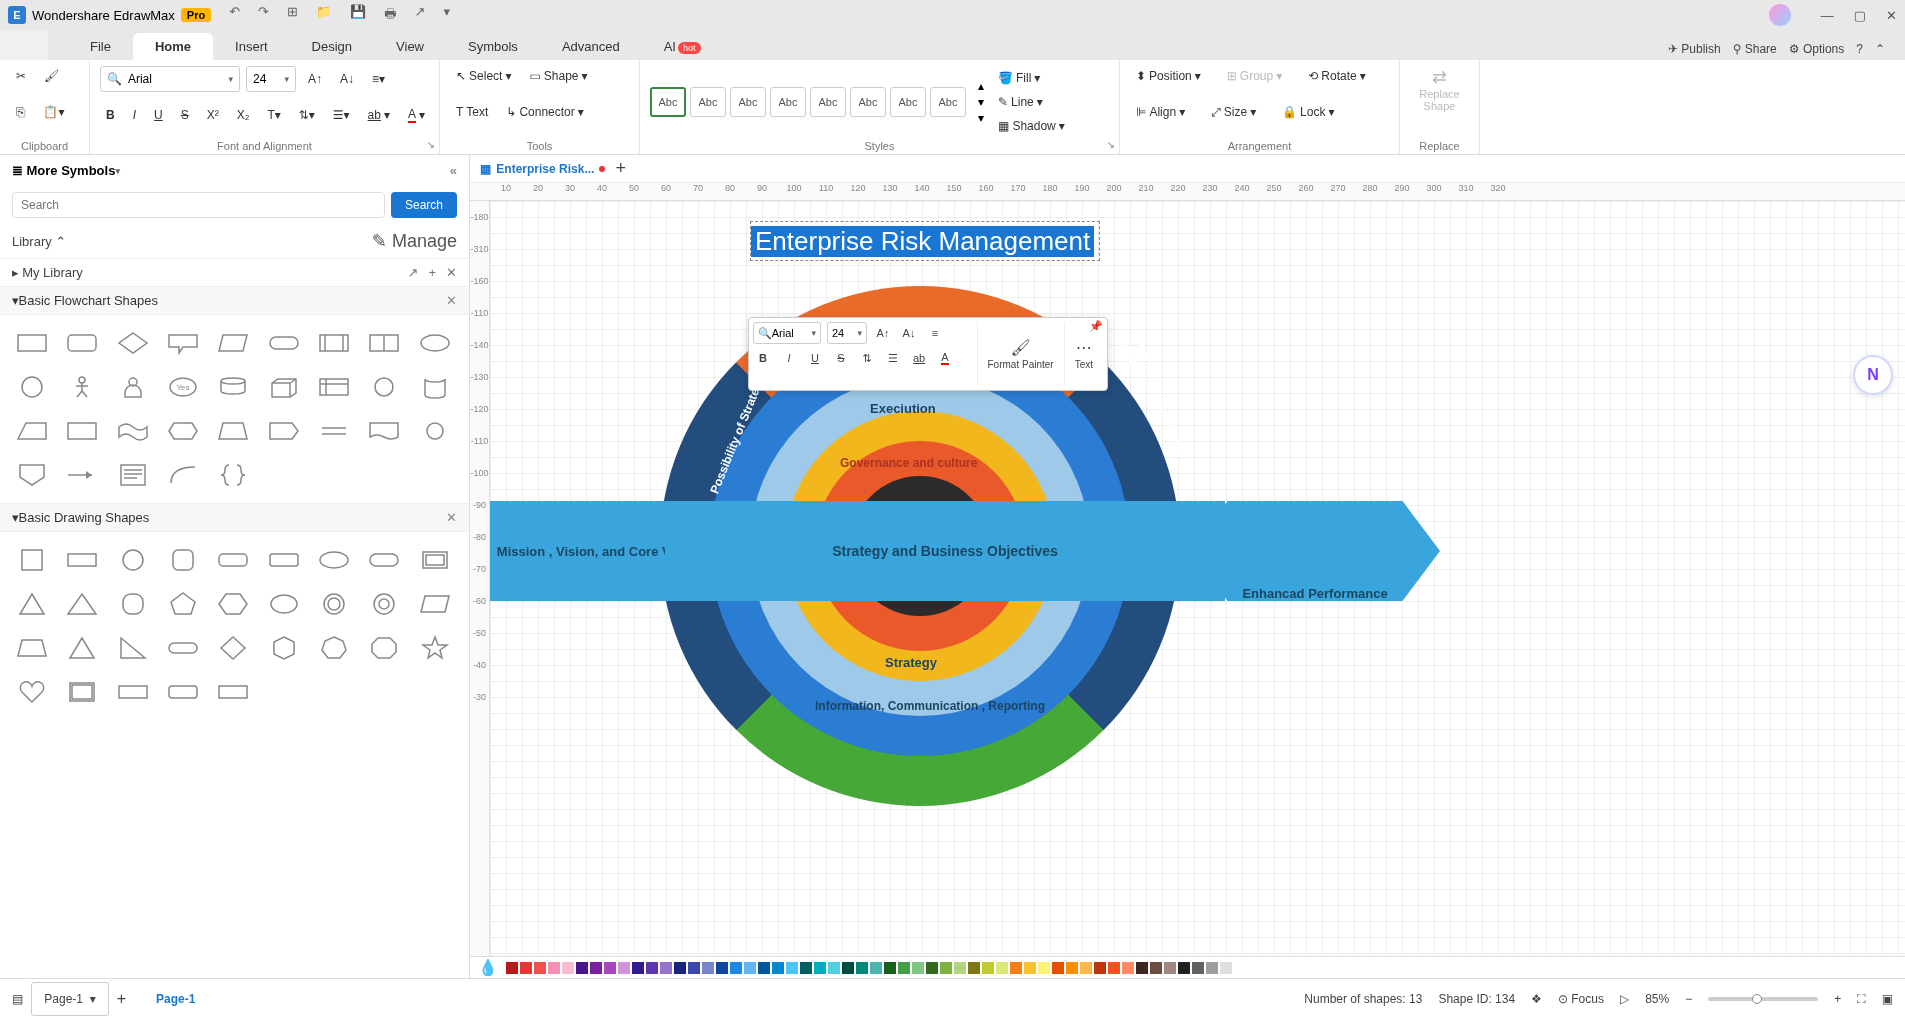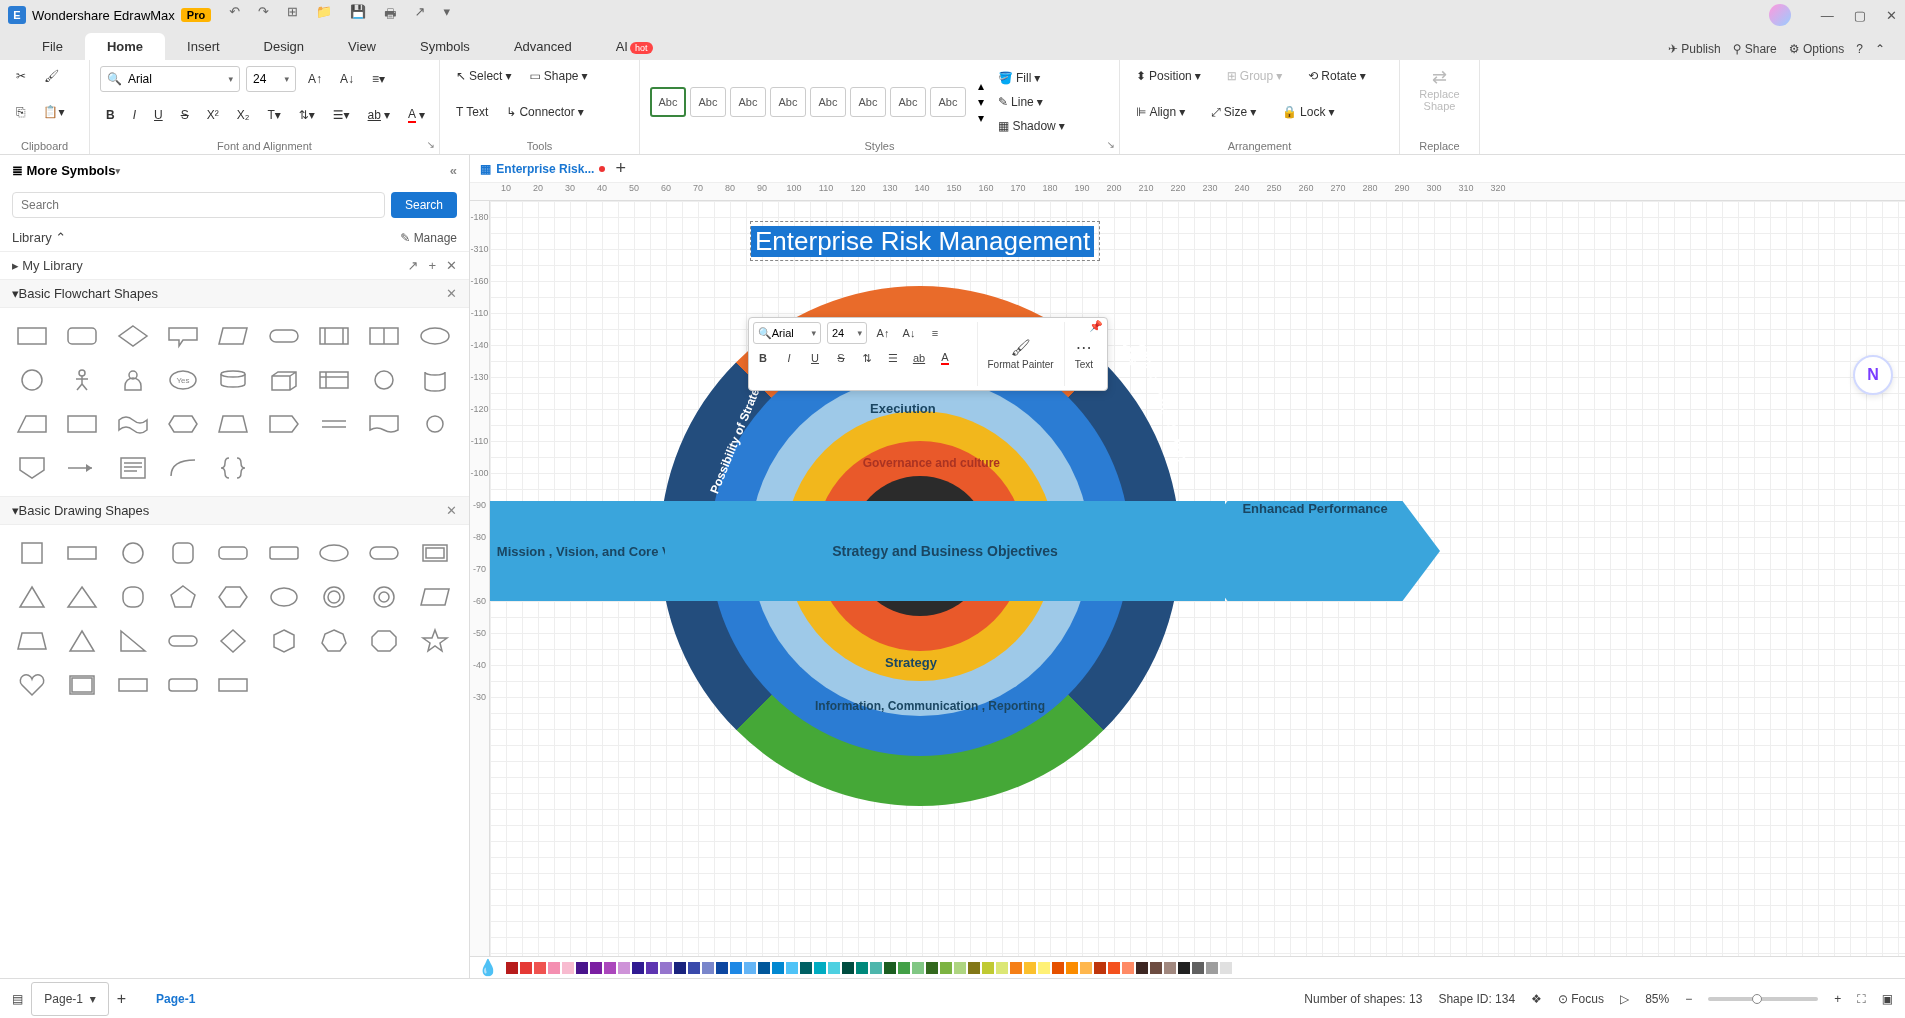--- a/index.html
+++ b/index.html
@@ -8,21 +8,21 @@
 
 .titlebar { height: 30px; background: #e8e8e8; display: flex; align-items: center; padding: 0 8px; font-size: 13px; }
 .titlebar .logo { width: 18px; height: 18px; background: #2b7cd3; border-radius: 3px; margin-right: 6px; display: flex; align-items: center; justify-content: center; color: #fff; font-weight: bold; font-size: 11px; }
 .titlebar .pro { background: #ffb400; color: #000; padding: 1px 6px; border-radius: 3px; font-size: 11px; margin-left: 6px; font-weight: 600; }
 .titlebar .qat { display: flex; gap: 18px; margin-left: 18px; color: #666; }
 .titlebar .qat span { cursor: pointer; }
 .titlebar .winctl { margin-left: auto; display: flex; gap: 20px; color: #555; align-items: center; }
 .titlebar .avatar { width: 22px; height: 22px; border-radius: 50%; background: linear-gradient(135deg,#f9d,#9cf); margin-right: 10px; }
 
 
-.menubar { height: 30px; background: #e8e8e8; display: flex; align-items: flex-end; padding: 0 20px; font-size: 13px; gap: 0; }
+.menubar { height: 30px; background: #e8e8e8; display: flex; align-items: flex-end; padding: 0 20px; font-size: 13px; gap: 0; margin-left: 48px; }
 .menubar .item { padding: 6px 22px; cursor: pointer; color: #333; }
 .menubar .item.active { background: #fff; border-radius: 6px 6px 0 0; font-weight: 600; }
 .menubar .right { margin-left: auto; display: flex; gap: 12px; align-items: center; font-size: 12px; color: #444; padding-bottom: 4px; }
 .menubar .ai-badge { background: #f44; color: #fff; font-size: 9px; padding: 1px 5px; border-radius: 6px; margin-left: 2px; }
 
 
 .ribbon { height: 95px; background: #fff; border-bottom: 1px solid #ddd; display: flex; font-size: 12px; }
 .ribbon-group { border-right: 1px solid #e5e5e5; padding: 6px 10px 2px; display: flex; flex-direction: column; justify-content: space-between; position: relative; }
 .ribbon-group .label { text-align: center; color: #777; font-size: 11px; padding-top: 2px; }
 .ribbon-group .corner { position: absolute; right: 4px; bottom: 4px; color: #888; font-size: 10px; }
@@ -35,21 +35,21 @@
 .caret { font-size: 9px; color: #666; }
 
 
 .leftpanel { position: absolute; left: 0; top: 155px; width: 470px; bottom: 40px; background: #fff; border-right: 1px solid #ddd; display: flex; flex-direction: column; font-size: 13px; }
 .leftpanel-hdr { display: flex; align-items: center; padding: 8px 12px; font-weight: 600; }
 .leftpanel-hdr .collapse { margin-left: auto; color: #888; }
 .search-row { display: flex; gap: 6px; padding: 6px 12px; }
 .search-row input { flex: 1; border: 1px solid #ddd; border-radius: 4px; padding: 5px 8px; font-size: 12px; }
 .search-row button { background: #1976d2; color: #fff; border: none; border-radius: 4px; padding: 5px 14px; font-size: 12px; cursor: pointer; }
 .lib-row { display: flex; align-items: center; padding: 6px 12px; color: #444; border-bottom: 1px solid #eee; }
-.lib-row .mg { margin-left: auto; font-size: 12px; color: #555; }
+.lib-row .mg { margin-left: auto; font-size: 18px; color: #555; }
 .mylib-row { display: flex; align-items: center; padding: 6px 12px; color: #444; }
 .mylib-row .acts { margin-left: auto; display: flex; gap: 10px; color: #777; }
 .cat-hdr { display: flex; align-items: center; padding: 6px 12px; background: #f7f7f7; color: #333; border-top: 1px solid #eee; border-bottom: 1px solid #eee; }
 .cat-hdr .x { margin-left: auto; color: #888; }
 .shapes-grid { display: grid; grid-template-columns: repeat(9, 1fr); gap: 8px; padding: 10px 12px; }
 .shape-cell { width: 40px; height: 36px; display: flex; align-items: center; justify-content: center; }
 .shape-cell svg { width: 36px; height: 28px; }
 .shape-cell .sk { stroke: #888; stroke-width: 1.5; fill: none; }
 
 
@@ -60,21 +60,21 @@
 .ruler-h { height: 18px; background: #fafafa; border-bottom: 1px solid #ddd; font-size: 9px; color: #888; display: flex; padding-left: 20px; }
 .ruler-h span { width: 32px; text-align: center; }
 .canvas { position: absolute; left: 20px; top: 46px; right: 0; bottom: 0; background-image: linear-gradient(#eee 1px, transparent 1px), linear-gradient(90deg, #eee 1px, transparent 1px); background-size: 16px 16px; }
 .ruler-v { position: absolute; left: 0; top: 46px; width: 20px; bottom: 0; background: #fafafa; border-right: 1px solid #ddd; font-size: 9px; color: #888; display: flex; flex-direction: column; align-items: center; }
 .ruler-v span { height: 32px; display: flex; align-items: center; }
 
 
 .title-box { position: absolute; left: 260px; top: 20px; width: 350px; height: 40px; border: 1px dashed #888; display: flex; align-items: center; justify-content: flex-start; }
 .title-box .inner { background: #1976d2; color: #fff; font-size: 26px; padding: 0 4px; }
 .arrow-left { position: absolute; left: 0; top: 300px; width: 220px; height: 100px; background: #3aa5dc; clip-path: polygon(0 0, 85% 0, 100% 50%, 85% 100%, 0 100%); display: flex; flex-direction: column; align-items: center; justify-content: center; color: #1a4662; font-size: 13px; font-weight: 600; text-align: center; }
-.arrow-right { position: absolute; left: 700px; top: 300px; width: 250px; height: 100px; background: #3aa5dc; clip-path: polygon(0 50%, 15% 0, 85% 0, 100% 50%, 85% 100%, 15% 100%); display: flex; flex-direction: column; align-items: center; justify-content: flex-start; color: #1a4662; font-size: 13px; font-weight: 600; text-align: center; }
+.arrow-right { position: absolute; left: 700px; top: 300px; width: 250px; height: 100px; background: #3aa5dc; clip-path: polygon(0 50%, 15% 0, 85% 0, 100% 50%, 85% 100%, 15% 100%); display: flex; flex-direction: column; align-items: center; justify-content: flex-end; color: #1a4662; font-size: 13px; font-weight: 600; text-align: center; }
 .center-bar { position: absolute; left: 175px; top: 300px; width: 560px; height: 100px; background: #3aa5dc; display: flex; align-items: center; justify-content: center; color: #1a4662; font-size: 14px; font-weight: 600; text-align: center; z-index: 5; }
 .ring { position: absolute; border-radius: 50%; }
 
 
 .float-tb { position: absolute; left: 258px; top: 116px; width: 360px; height: 74px; background: #fff; border: 1px solid #ccc; border-radius: 4px; box-shadow: 0 2px 8px rgba(0,0,0,.15); display: flex; padding: 4px; font-size: 11px; z-index: 10; }
 .float-left { display: flex; flex-direction: column; gap: 4px; }
 .float-row { display: flex; align-items: center; gap: 6px; }
 .float-font { border: 1px solid #ccc; border-radius: 3px; padding: 2px 4px; width: 68px; height: 22px; display: flex; align-items: center; font-size: 11px; }
 .float-size { border: 1px solid #ccc; border-radius: 3px; padding: 2px 4px; width: 40px; height: 22px; display: flex; align-items: center; justify-content: space-between; font-size: 11px; }
 .float-ico { width: 20px; height: 20px; display: flex; align-items: center; justify-content: center; color: #444; cursor: pointer; }
@@ -702,21 +702,21 @@
         <span>Mission , Vision, and Core Values</span>
       </div>
     <div class="center-bar">
         <span>Strategy and Business Objectives</span>
       </div>
     <div class="arrow-right">
         <span>Enhancad Performance</span>
       </div>
 
     <div style="position:absolute;left:380px;top:200px;font-size:13px;font-weight:600;color:#1a4662;z-index:6">Execiution</div>
-    <div style="position:absolute;left:350px;top:255px;font-size:12px;font-weight:600;color:#a32;z-index:6;width:160px;text-align:right">Governance and culture</div>
+    <div style="position:absolute;left:350px;top:255px;font-size:12px;font-weight:600;color:#a32;z-index:6;width:160px;text-align:left">Governance and culture</div>
     <div style="position:absolute;left:395px;top:454px;font-size:13px;font-weight:600;color:#1a4662;z-index:6">Strategy</div>
     <div style="position:absolute;left:320px;top:498px;font-size:12px;font-weight:600;color:#1a4662;z-index:6;width:240px;text-align:center">Information, Communication , Reporting</div>
     <div style="position:absolute;left:180px;top:220px;font-size:12px;font-weight:600;color:#fff;z-index:6;transform:rotate(-68deg);width:140px">Possibility of Strategy</div>
     <div style="position:absolute;left:580px;top:200px;font-size:12px;font-weight:600;color:#fff;z-index:6;transform:rotate(70deg);width:180px">...ation, from the strategy chosen</div>
 
     <div class="float-tb">
       <span class="pin">📌</span>
       <div class="float-left">
         <div class="float-row">
           <div class="float-font">🔍<span>Arial</span><span class="caret" style="margin-left:auto">▾</span></div>

